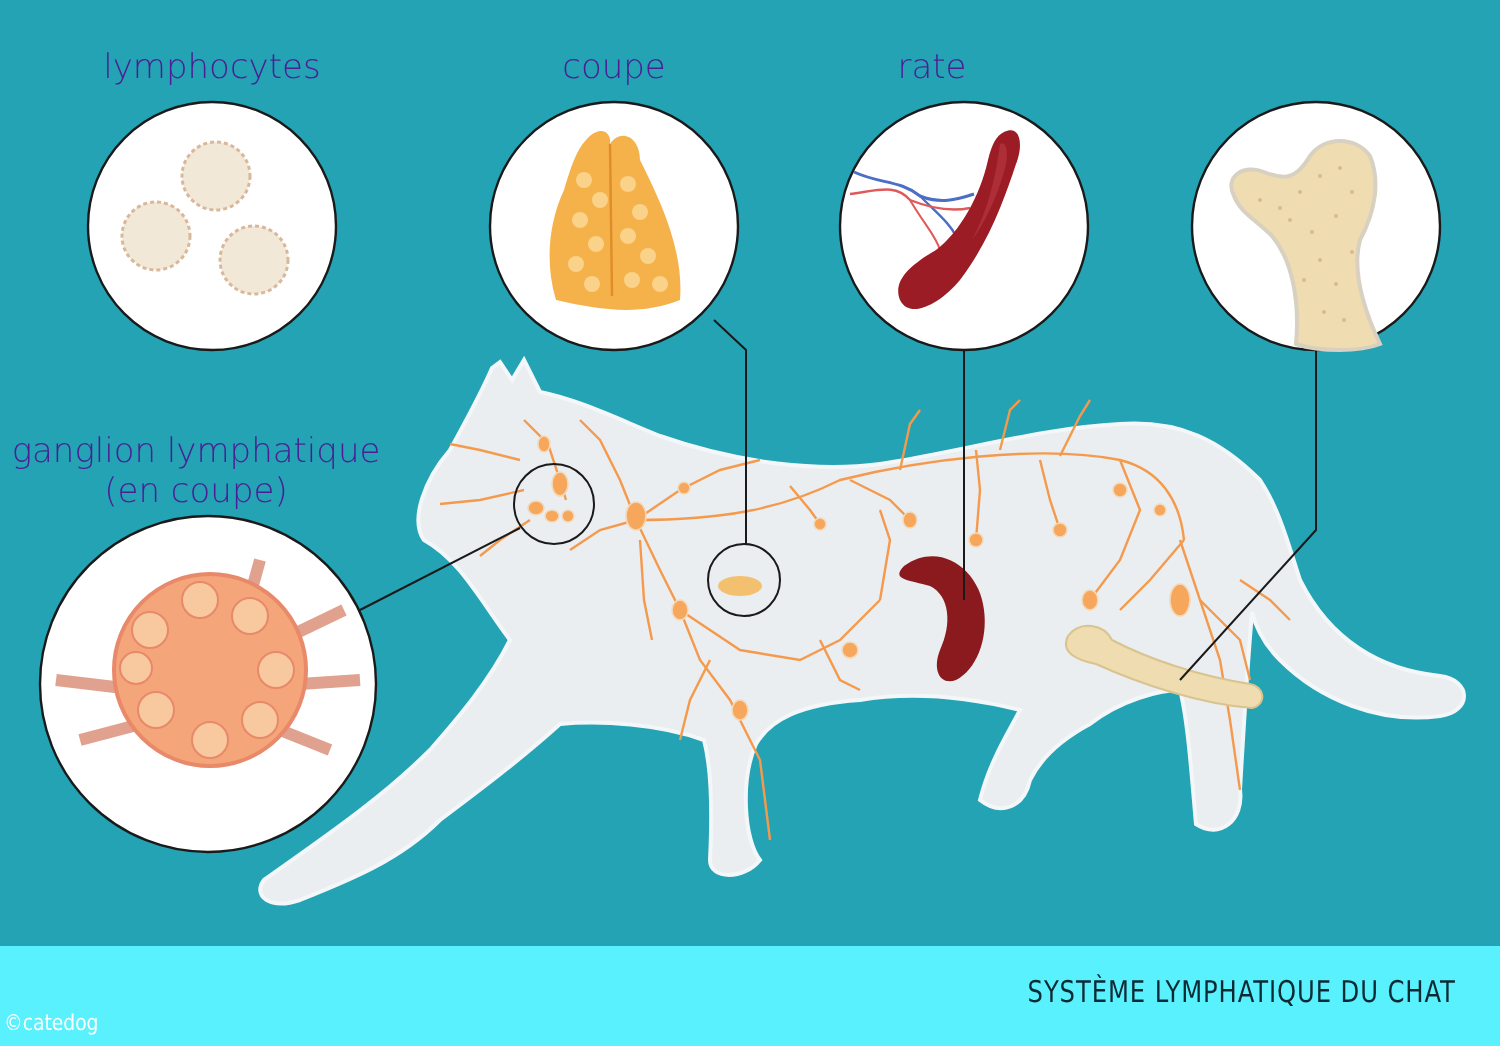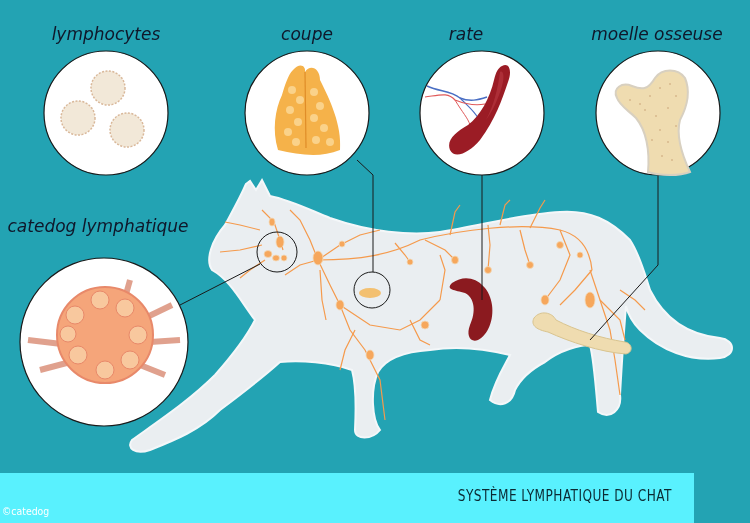--- a/index.html
+++ b/index.html
@@ -1,19 +1,19 @@
 <!DOCTYPE html>
 <html><head>
 <meta charset="utf-8">
 <style>
   html,body{margin:0;padding:0;}
   body{width:750px;height:523px;overflow:hidden;background:#23a3b3;font-family:"DejaVu Sans",sans-serif;}
   #stage{position:relative;width:750px;height:523px;background:#23a3b3;}
-  .label{position:absolute;color:#0f172a;font-size:17px;font-weight:300;white-space:nowrap;transform:translateX(-50%);text-align:center;line-height:20px;font-style:italic;}
-  #footer{position:absolute;left:0;top:473px;width:694px;height:50px;background:#59f1fe;}
+  .label{position:absolute;color:#4c1d95;font-size:17px;font-weight:300;white-space:nowrap;transform:translateX(-50%);text-align:center;line-height:20px;}
+  #footer{position:absolute;left:0;top:473px;width:750px;height:50px;background:#59f1fe;}
   #footer-title{position:absolute;right:22px;top:14px;font-family:"DejaVu Sans Condensed","DejaVu Sans",sans-serif;font-size:15px;letter-spacing:0.5px;color:#0c2a33;transform:scaleX(0.9);transform-origin:right center;}
   #credit{position:absolute;left:2px;top:32px;font-size:11px;color:#ffffff;transform:scaleX(0.85);transform-origin:left center;}
   svg{position:absolute;left:0;top:0;}
 </style>
 </head>
 <body>
 
 <div id="stage">
 
   <svg width="750" height="523" viewBox="0 0 750 523">
@@ -189,22 +189,22 @@
           <circle cx="105" cy="370" r="9"></circle>
         <circle cx="78" cy="355" r="9"></circle>
           <circle cx="68" cy="334" r="8"></circle>
       </g>
     </g>
   </svg>
 
   <div class="label" style="left:106px;top:24px;">lymphocytes</div>
   <div class="label" style="left:307px;top:24px;">coupe</div>
   <div class="label" style="left:466px;top:24px;">rate</div>
-  <div class="label" style="left:657px;top:24px;">moelle osseuse</div>
   <div class="label" style="left:98px;top:216px;">
-    <div>catedog lymphatique</div>
+    <div>ganglion lymphatique</div>
+    <div>(en coupe)</div>
   </div>
 
   <div id="footer">
     <div id="footer-title">SYSTÈME LYMPHATIQUE DU CHAT</div>
     <div id="credit">©catedog</div>
   </div>
 </div>
 
 </body></html>

